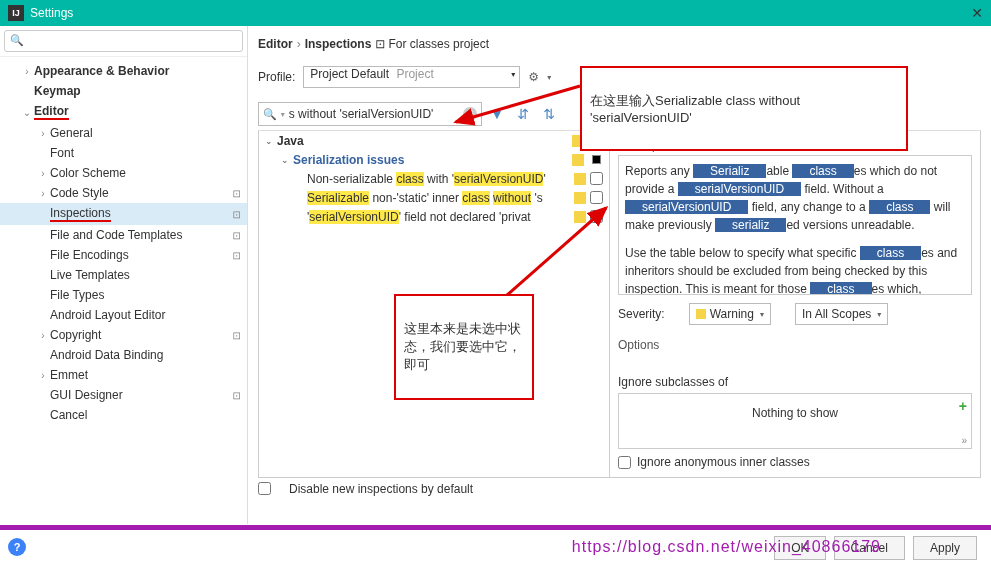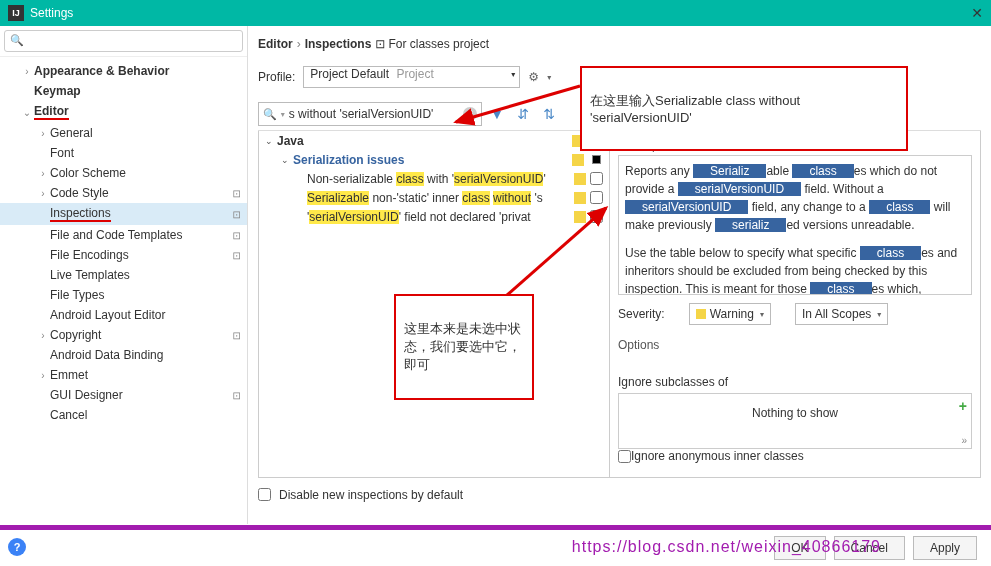--- a/index.html
+++ b/index.html
@@ -60,22 +60,22 @@
 .desc-box{border:1px solid #ccc;height:140px;padding:6px;overflow:hidden;line-height:1.5}
 .desc-box .hlw{background:#3764a0;color:#fff;padding:0 17px}
 .sev-row{display:flex;align-items:center;gap:24px;margin-top:8px}
 .drop{border:1px solid #bbb;height:22px;padding:0 6px;display:flex;align-items:center;gap:4px;cursor:pointer}
 .drop .sq{width:10px;height:10px;background:#f5d547}
 .drop .ar{font-size:8px;color:#666;margin-left:2px}
 .opt-box{border:1px solid #ccc;margin-top:4px;padding:6px;height:56px;display:flex;flex-direction:column;color:#999;position:relative}
 .opt-box .nothing{text-align:center;margin-top:6px}
 .opt-box .plus{position:absolute;right:4px;top:4px;color:#4a4;font-size:14px;font-weight:bold}
 .opt-box .dd2{position:absolute;right:4px;bottom:2px;color:#888;font-size:10px}
-.chk-row{display:flex;align-items:center;}
-.bottom-chk{margin-top:6px;padding:4px 0;display:flex;align-items:flex-start;gap:8px}
+.chk-row{display:flex;align-items:center;gap:6px;margin-top:6px}
+.bottom-chk{padding:4px 0;display:flex;align-items:flex-start;gap:18px}
 .footer{position:absolute;bottom:0;left:0;right:0;height:40px;border-top:5px solid #a21caf;display:flex;align-items:center;justify-content:flex-end;padding:18px 14px;gap:8px;background:#fff}
 .footer button{height:24px;padding:0 16px;border:1px solid #bbb;background:#f5f5f5;cursor:pointer}
 .help{position:absolute;left:8px;bottom:10px;width:18px;height:18px;border-radius:50%;background:#3b82f6;color:#fff;display:flex;align-items:center;justify-content:center;font-size:11px;font-weight:bold}
 .annot{position:absolute;border:2px solid #d00;background:#fff;padding:24px 8px;font-size:13px;z-index:50}
 .annot1{left:580px;top:66px;width:328px}
 .annot2{left:394px;top:294px;width:140px}
 .arrow{position:absolute;z-index:40}
 .watermark{position:absolute;right:110px;bottom:10px;color:#a21caf;font-size:16px;letter-spacing:1px;z-index:0}
 </style>
 </head>

